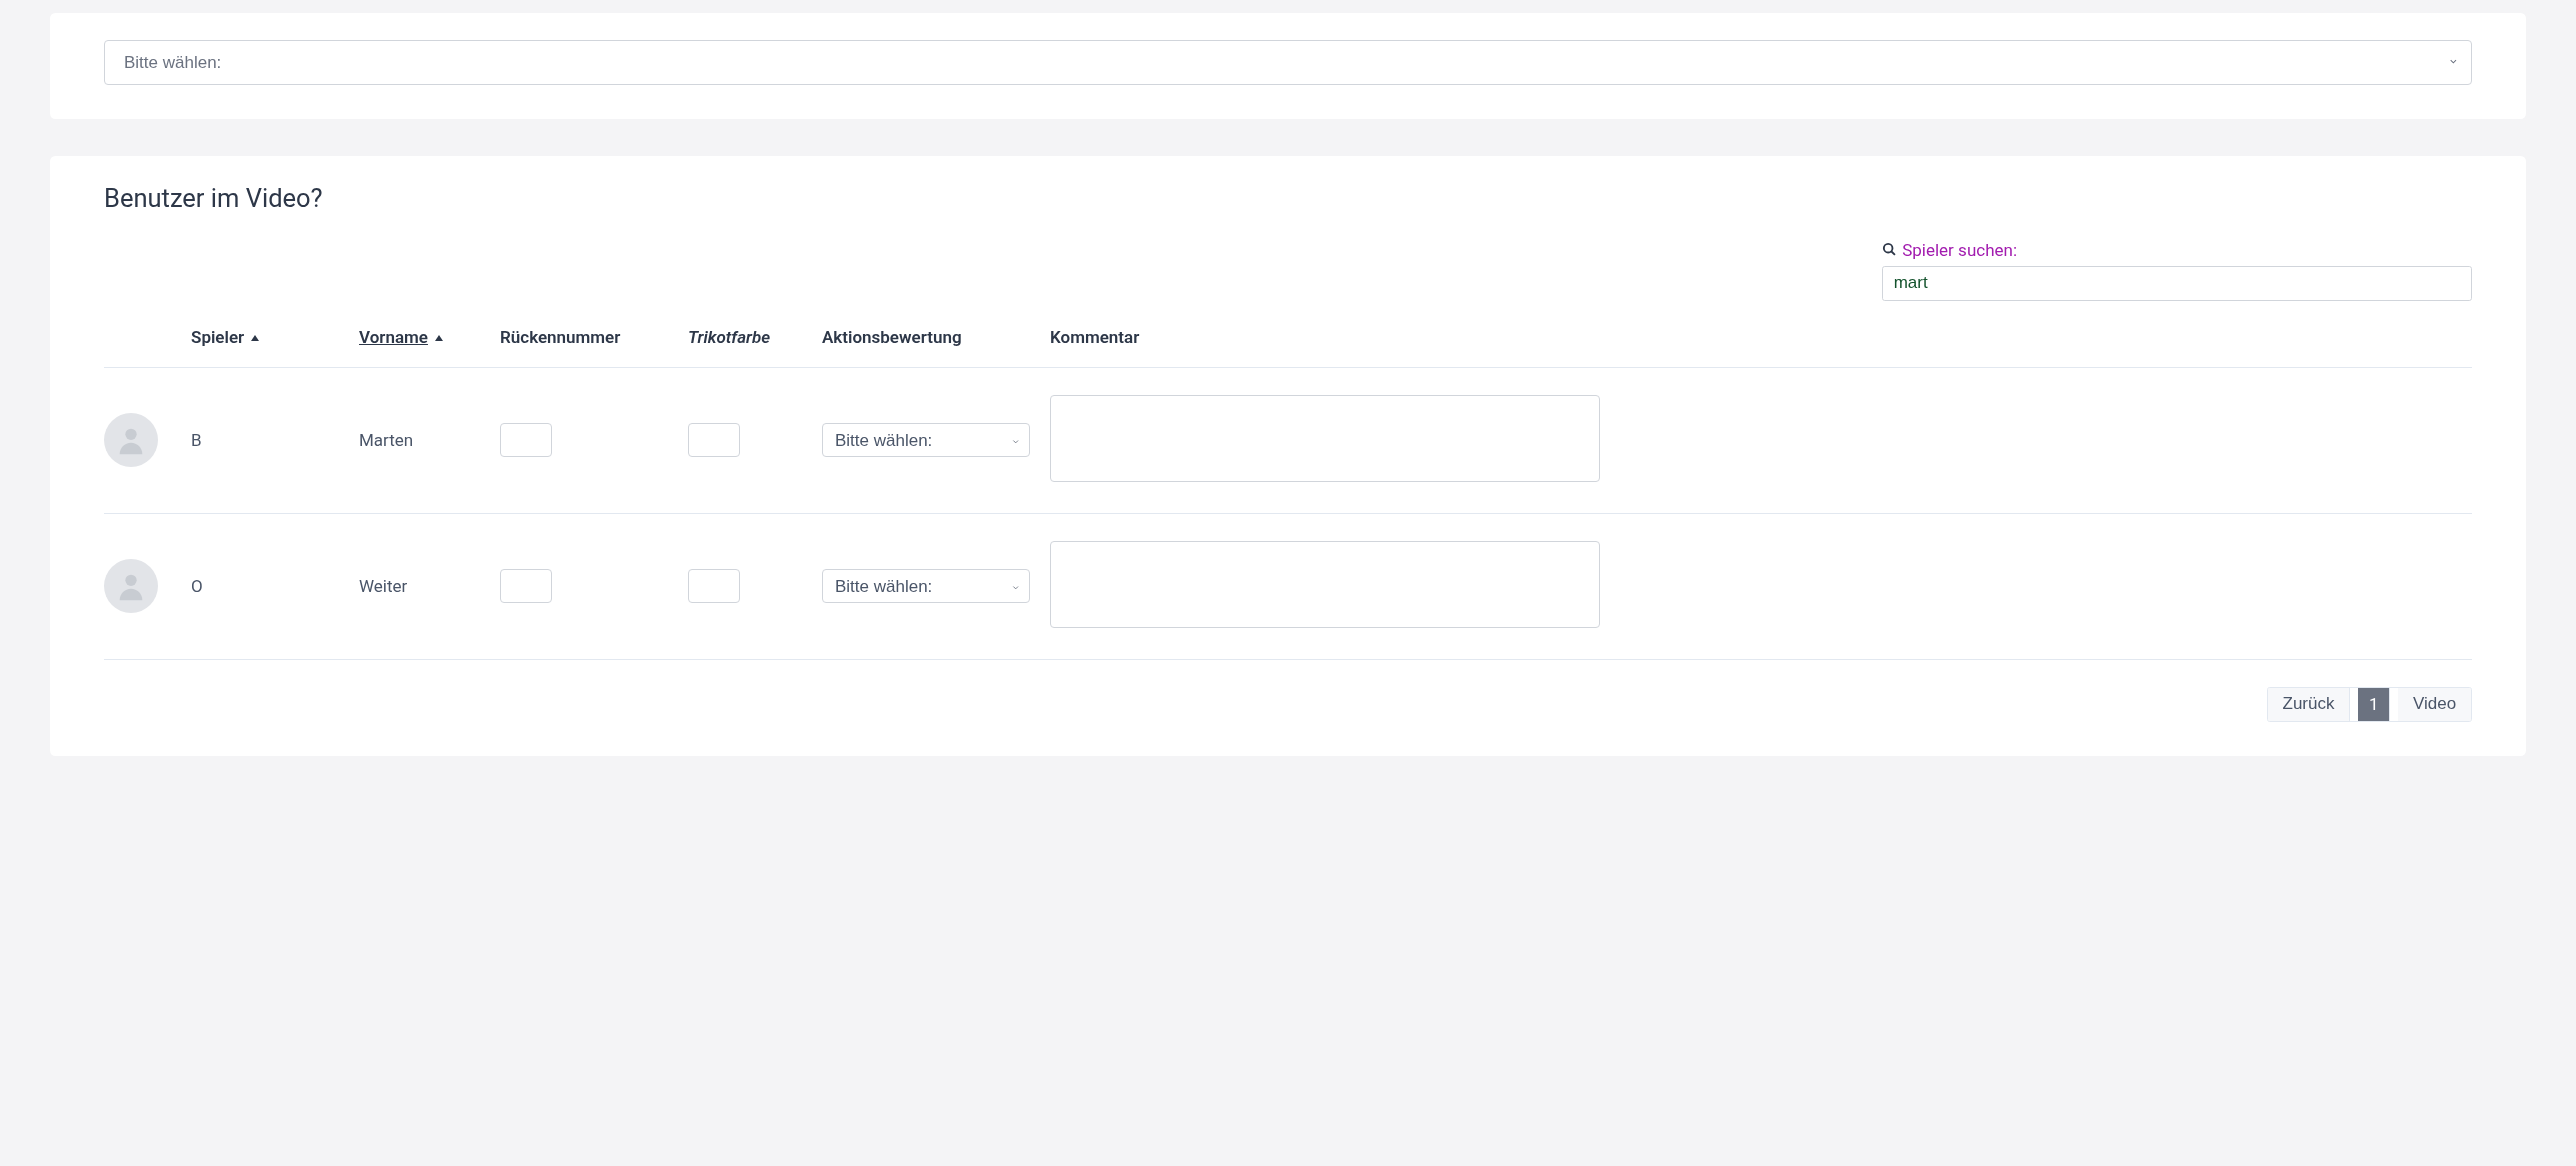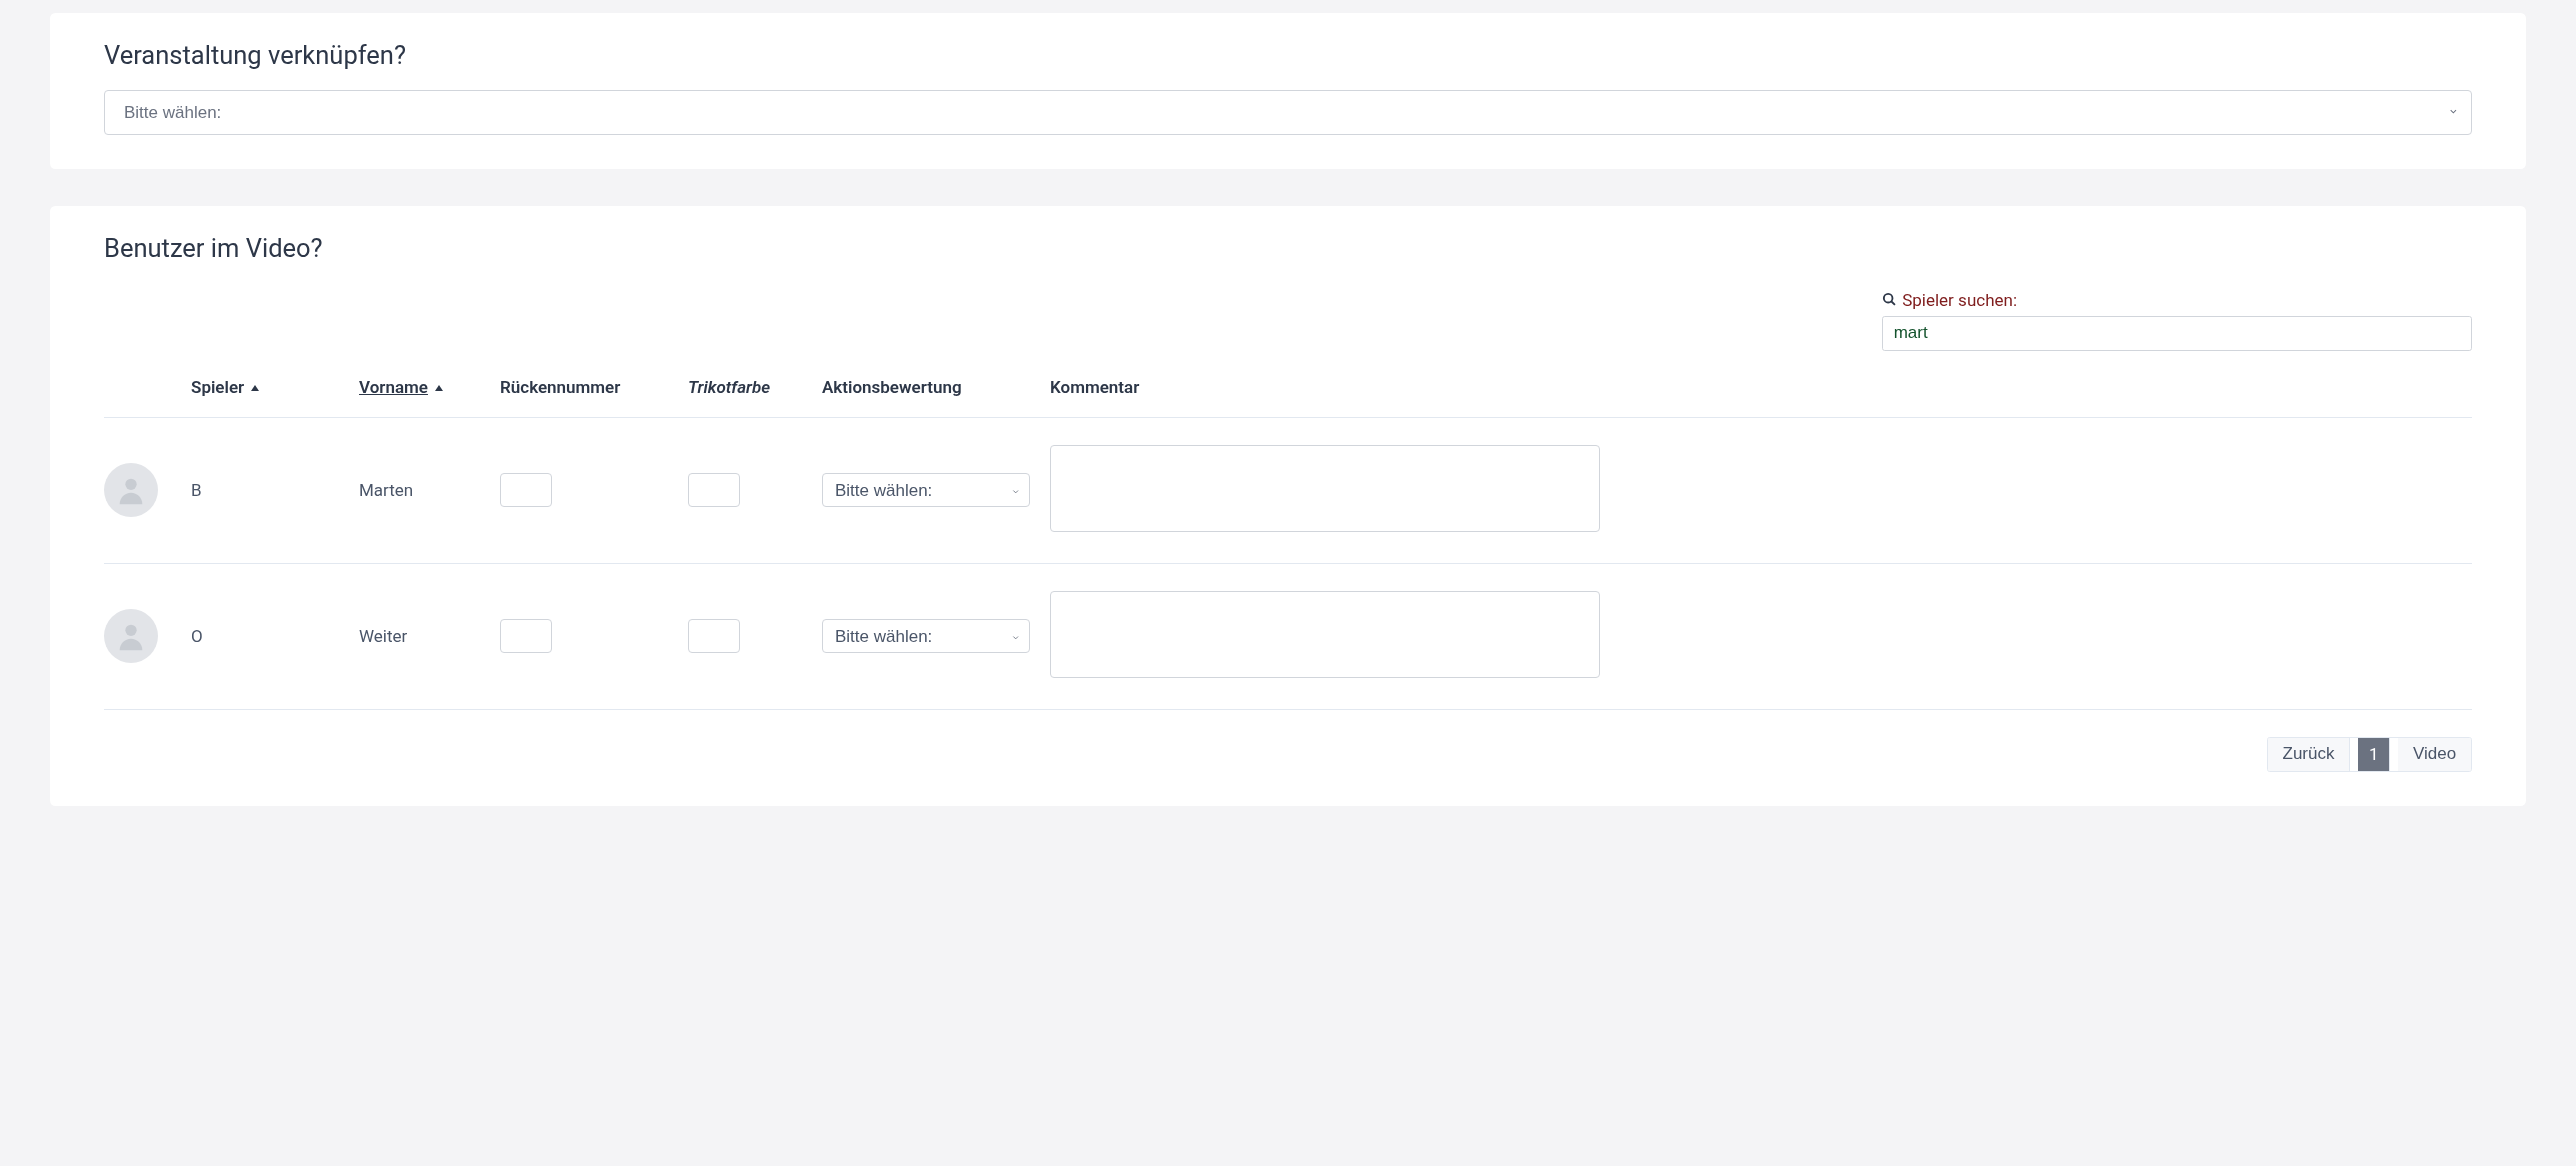--- a/index.html
+++ b/index.html
@@ -54,21 +54,21 @@
       margin-top: 27px;
       margin-bottom: 13.4px;
     }
     .search-col {
       display: flex;
       flex-direction: column;
       width: 590px;
     }
     .search-label {
       font-size: 17px;
-      color: #7f1d1d;
+      color: #a21caf;
       margin-bottom: 5.4px;
       display: flex;
       align-items: center;
       gap: 5.4px;
     }
     .search-input {
       padding: 6.7px 10.7px;
       font-size: 17px;
       border: 0.7px solid #d1d5db;
       border-radius: 2.7px;
@@ -199,21 +199,20 @@
     .col-nachname { width: 168px; }
     .col-vorname { width: 141px; text-decoration: underline; }
     .col-num { width: 188px; }
     .col-color { width: 134px; font-style: italic; }
     .col-rating { width: 228px; }
   </style>
 </head>
 <body>
 
 <div class="card">
-  <h2 class="card-title">Veranstaltung verknüpfen?</h2>
   <div class="select-wrapper">
     <select class="select-full">
       <option>Bitte wählen:</option>
     </select>
     <span class="select-chevron">
       <svg width="10.7" height="10.7" viewBox="0 0 16 16">
           <path d="M4 6l4 4 4-4" stroke="currentColor" stroke-width="1.5" fill="none"></path>
         </svg>
     </span>
   </div>

